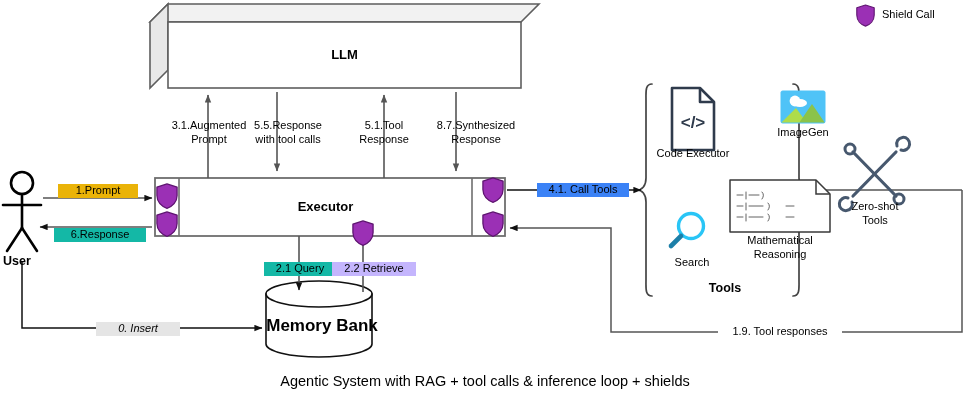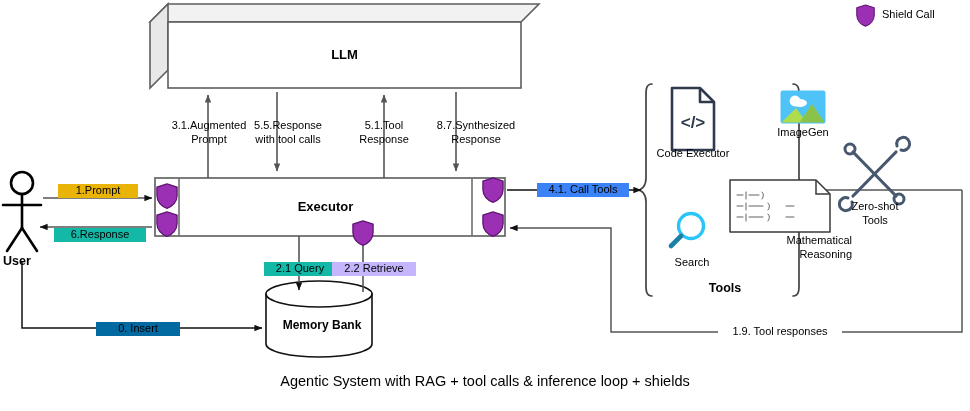--- a/index.html
+++ b/index.html
@@ -163,51 +163,51 @@
     <g>
       <circle cx="691" cy="226" r="12.5" fill="none" stroke="#29C5F6" stroke-width="3.4"></circle>
       <line x1="681" y1="236" x2="671" y2="246" stroke="#1C7FA8" stroke-width="4.6" stroke-linecap="round"></line>
     </g>
   </svg>
 
   <div class="lbl c bold" style="left:179px;top:200px;width:293px;font-size:13px;">Executor</div>
 
   <div class="lbl c bold" style="left:168px;top:48px;width:353px;font-size:13px;">LLM</div>
 
-  <div class="lbl c bold" style="left:266px;top:319px;width:112px;font-size:12px;">Memory Bank</div>
+  <div class="lbl c bold" style="left:266px;top:319px;width:112px;font-size:17px;">Memory Bank</div>
 
   <div class="lbl bold" style="left:3px;top:255px;font-size:12.5px;">User</div>
 
   <div class="lbl c bold" style="left:660px;top:282px;width:130px;font-size:12.5px;">Tools</div>
 
   <div class="lbl c" style="left:145px;top:119px;width:128px;">3.1.Augmented
 Prompt</div>
   <div class="lbl c" style="left:230px;top:119px;width:116px;">5.5.Response
 with tool calls</div>
   <div class="lbl c" style="left:345px;top:119px;width:78px;">5.1.Tool
 Response</div>
   <div class="lbl c" style="left:420px;top:119px;width:112px;">8.7.Synthesized
 Response</div>
 
   <div class="lbl c" style="left:58px;top:184px;width:80px;background:#eab308;">1.Prompt</div>
   <div class="lbl c" style="left:54px;top:220px;width:92px;background:#14b8a6;margin-top:8px;">6.Response</div>
 
   <div class="lbl c" style="left:264px;top:262px;width:72px;background:#14b8a6;">2.1 Query</div>
   <div class="lbl c" style="left:332px;top:262px;width:84px;background:#c4b5fd;">2.2 Retrieve</div>
 
-  <div class="lbl c" style="left:96px;top:322px;width:84px;background:#0369a1;">0. Insert</div>
+  <div class="lbl c" style="left:96px;top:322px;width:84px;background:#e5e5e5;font-style:italic;">0. Insert</div>
 
   <div class="lbl c" style="left:537px;top:183px;width:92px;background:#3b82f6;">4.1. Call Tools</div>
   <div class="lbl c" style="left:718px;top:325px;width:124px;background:#fff;">1.9. Tool responses</div>
 
   <div class="lbl c" style="left:648px;top:147px;width:90px;">Code Executor</div>
   <div class="lbl c" style="left:766px;top:126px;width:74px;">ImageGen</div>
   <div class="lbl c" style="left:838px;top:200px;width:74px;">Zero-shot
 Tools</div>
-  <div class="lbl c" style="left:752px;top:234px;width:100px;text-align:right;">Mathematical
+  <div class="lbl c" style="left:730px;top:234px;width:100px;">Mathematical
 Reasoning</div>
   <div class="lbl c" style="left:660px;top:256px;width:64px;">Search</div>
 
   <div class="lbl" style="left:882px;top:8px;">Shield Call</div>
 
   <div class="lbl c" style="left:0px;top:375px;width:970px;font-size:14.5px;">Agentic System with RAG + tool calls &amp; inference loop + shields</div>
 
 </div>
 
 </body></html>

